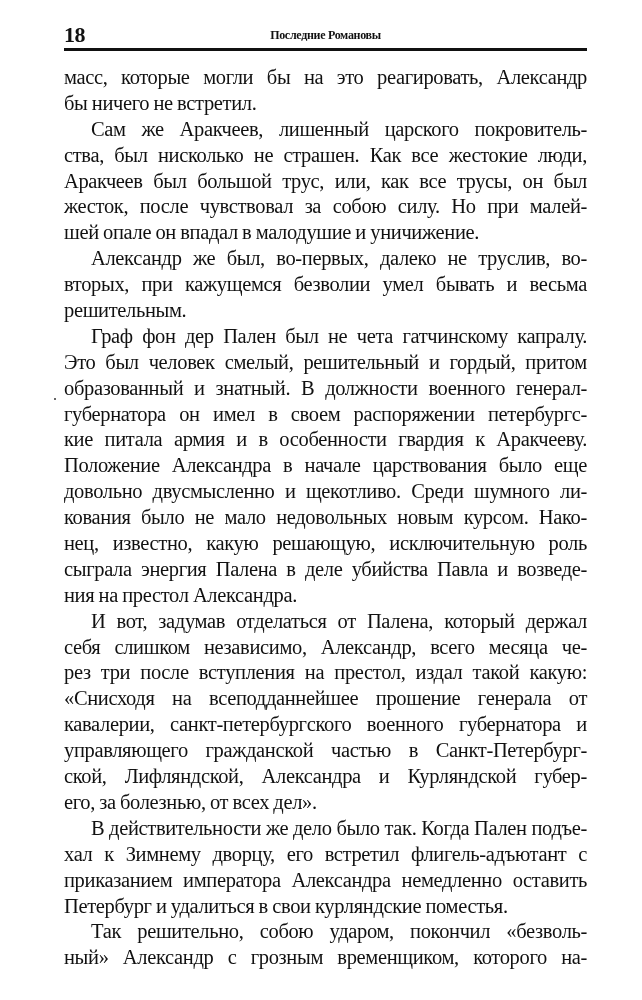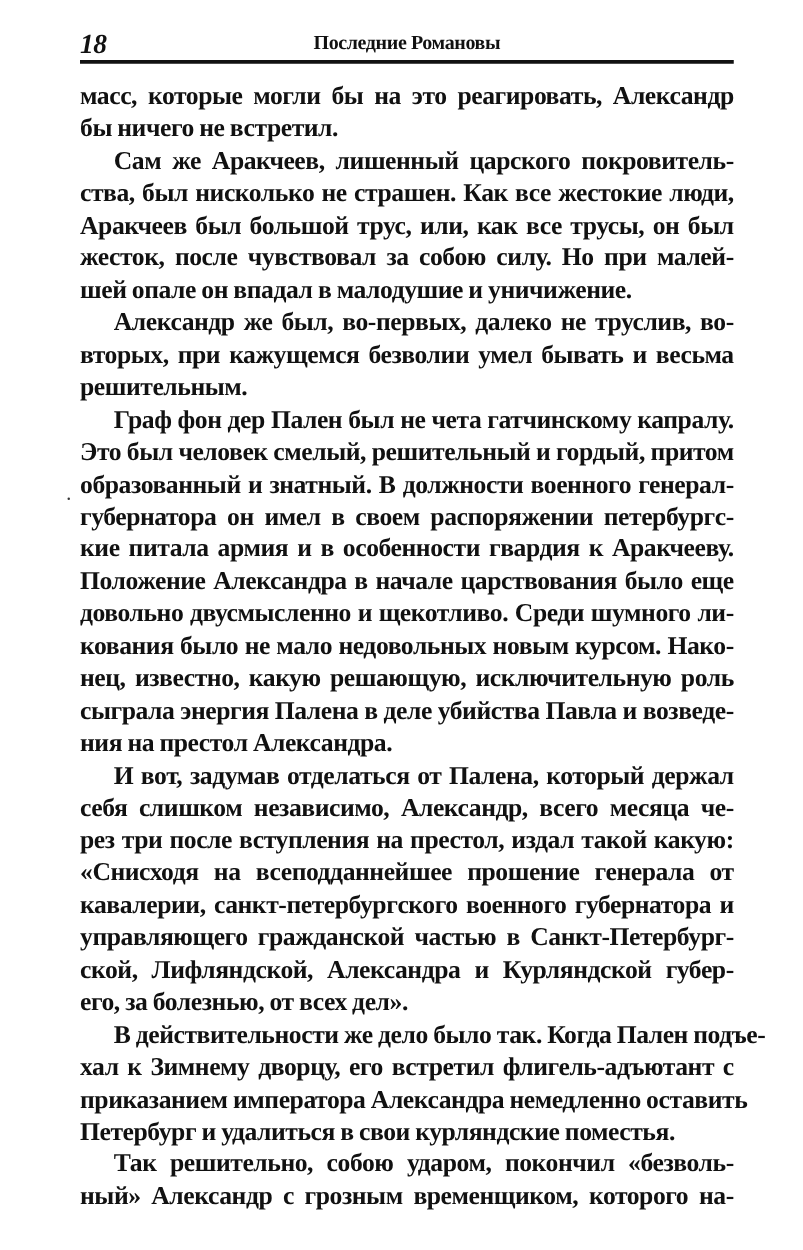--- a/index.html
+++ b/index.html
@@ -27,47 +27,45 @@
       font-family: "Liberation Serif", serif;
     }
     .page-number {
       position: absolute;
       left: 0;
       top: 0;
       font-size: 22px;
       font-weight: bold;
       line-height: 26px;
       letter-spacing: -0.5px;
-      font-style: italic;
     }
     .book-title {
       position: absolute;
       left: 0;
       right: 0;
       top: 3px;
       text-align: center;
-      font-size: 16px;
+      font-size: 12px;
       font-weight: bold;
       line-height: 20px;
       letter-spacing: -0.3px;
     }
     .body-text {
       margin-top: 14px;
       font-family: "Liberation Serif", serif;
       font-size: 20.5px;
       line-height: 25.9px;
       text-align: justify;
       letter-spacing: -0.35px;
       word-spacing: -0.5px;
     }
     .para {
       margin: 0;
       text-indent: 0;
       hyphens: manual;
-      font-weight: bold;
     }
     .line {
       display: block;
       text-align: justify;
       text-align-last: justify;
       white-space: nowrap;
       height: 25.9px;
       overflow: visible;
     }
     .line.last {

